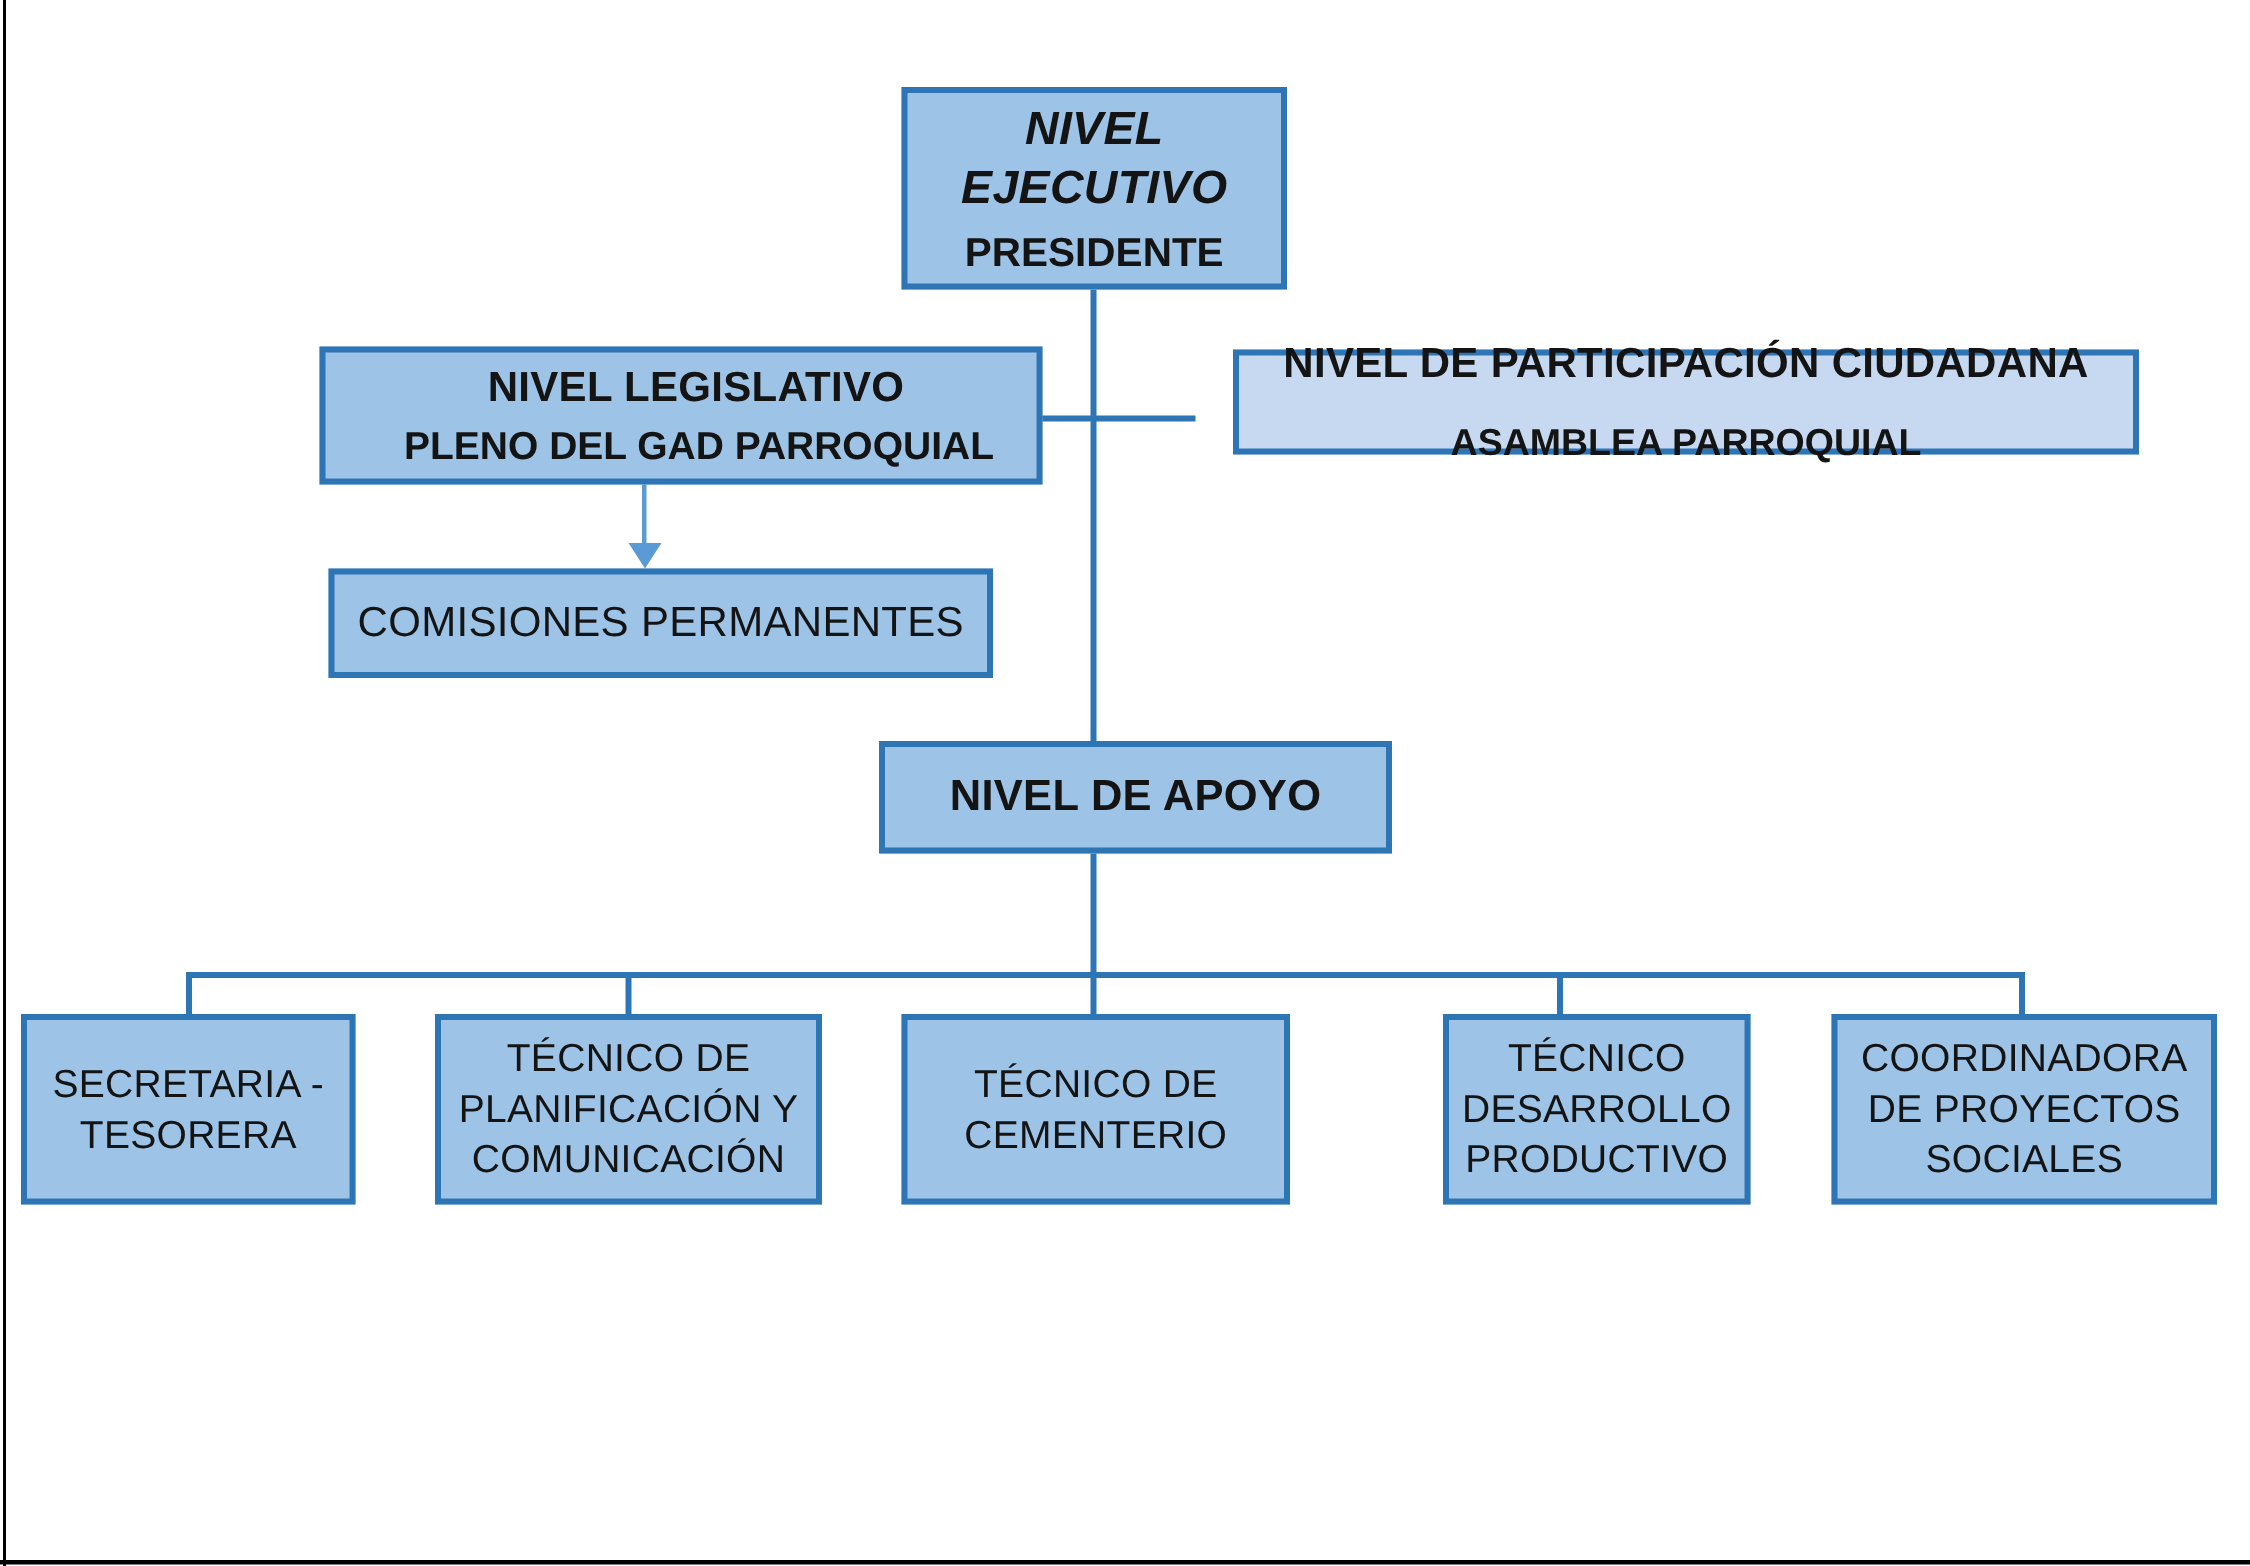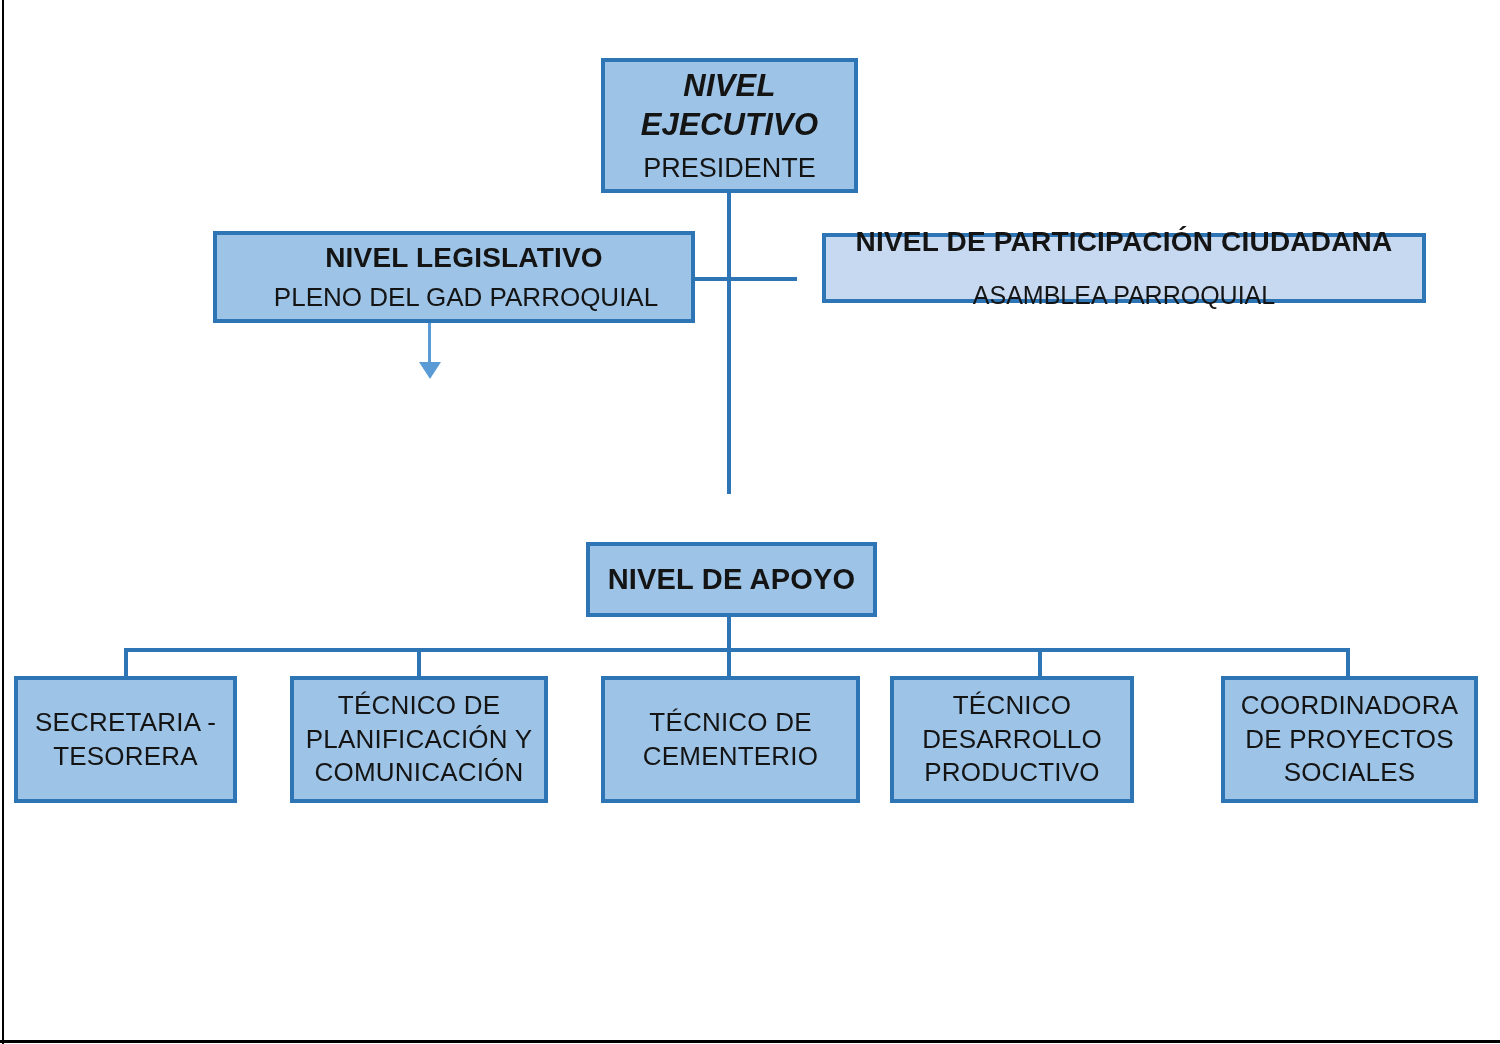--- a/index.html
+++ b/index.html
@@ -47,46 +47,46 @@
   .node{
     position:absolute;box-sizing:border-box;
     background:var(--node-fill);
     border:4px solid var(--node-border);
     display:flex;flex-direction:column;align-items:center;justify-content:center;
     text-align:center;line-height:1.24;
   }
   .node.light{background:var(--node-fill-light);}
   .node .title{font-weight:bold;white-space:pre-line;letter-spacing:0.2px;}
   .node .title.regular{font-weight:normal;}
-  .node .subtitle{font-weight:normal;white-space:pre-line;}
+  .node .subtitle{font-weight:bold;white-space:pre-line;}
 
   .n-ejecutivo{left:601px;top:58px;width:257px;height:135px;}
   .n-ejecutivo .title{font-size:31px;line-height:1.28;font-style:italic;}
   .n-ejecutivo .subtitle{font-size:27px;margin-top:7px;}
 
   .n-legislativo{left:213px;top:231px;width:482px;height:92px;}
   .n-legislativo .title{font-size:28px;margin-left:20px;}
   .n-legislativo .subtitle{font-size:26px;margin-top:5px;margin-left:24px;}
 
   .n-participacion{left:822px;top:233px;width:604px;height:70px;}
   .n-participacion .title{font-size:28px;}
   .n-participacion .subtitle{font-size:25px;margin-top:20px;}
 
   .n-comisiones{left:219px;top:379px;width:443px;height:73px;}
   .n-comisiones .title{font-size:28px;}
 
-  .n-apoyo{left:586px;top:494px;width:291px;height:75px;margin-top:48px;}
+  .n-apoyo{left:586px;top:494px;width:342px;height:75px;}
   .n-apoyo .title{font-size:29px;}
 
   .n-bottom{top:676px;height:127px;}
   .n-bottom .title{font-size:26px;line-height:1.3;}
   .n-secretaria{left:14px;width:223px;}
   .n-planificacion{left:290px;width:258px;}
   .n-cementerio{left:601px;width:259px;}
-  .n-productivo{left:890px;width:244px;align-items:center;}
+  .n-productivo{left:962px;width:205px;align-items:center;}
   .n-coordinadora{left:1221px;width:257px;}
 </style>
 </head>
 <body>
 
 <div id="canvas">
 
   <div class="page-edge left"></div>
   <div class="page-edge bottom"></div>
 
@@ -111,20 +111,23 @@
   <div class="node n-legislativo">
     <div class="title">NIVEL LEGISLATIVO</div>
     <div class="subtitle">PLENO DEL GAD PARROQUIAL</div>
   </div>
 
   <div class="node light n-participacion">
     <div class="title">NIVEL DE PARTICIPACIÓN CIUDADANA</div>
     <div class="subtitle">ASAMBLEA PARROQUIAL</div>
   </div>
 
+  <div class="node n-comisiones">
+    <div class="title regular">COMISIONES PERMANENTES</div>
+  </div>
 
   <div class="node n-apoyo">
     <div class="title">NIVEL DE APOYO</div>
   </div>
 
   <div class="node n-bottom n-secretaria">
     <div class="title regular">SECRETARIA -
 TESORERA</div>
   </div>
 

